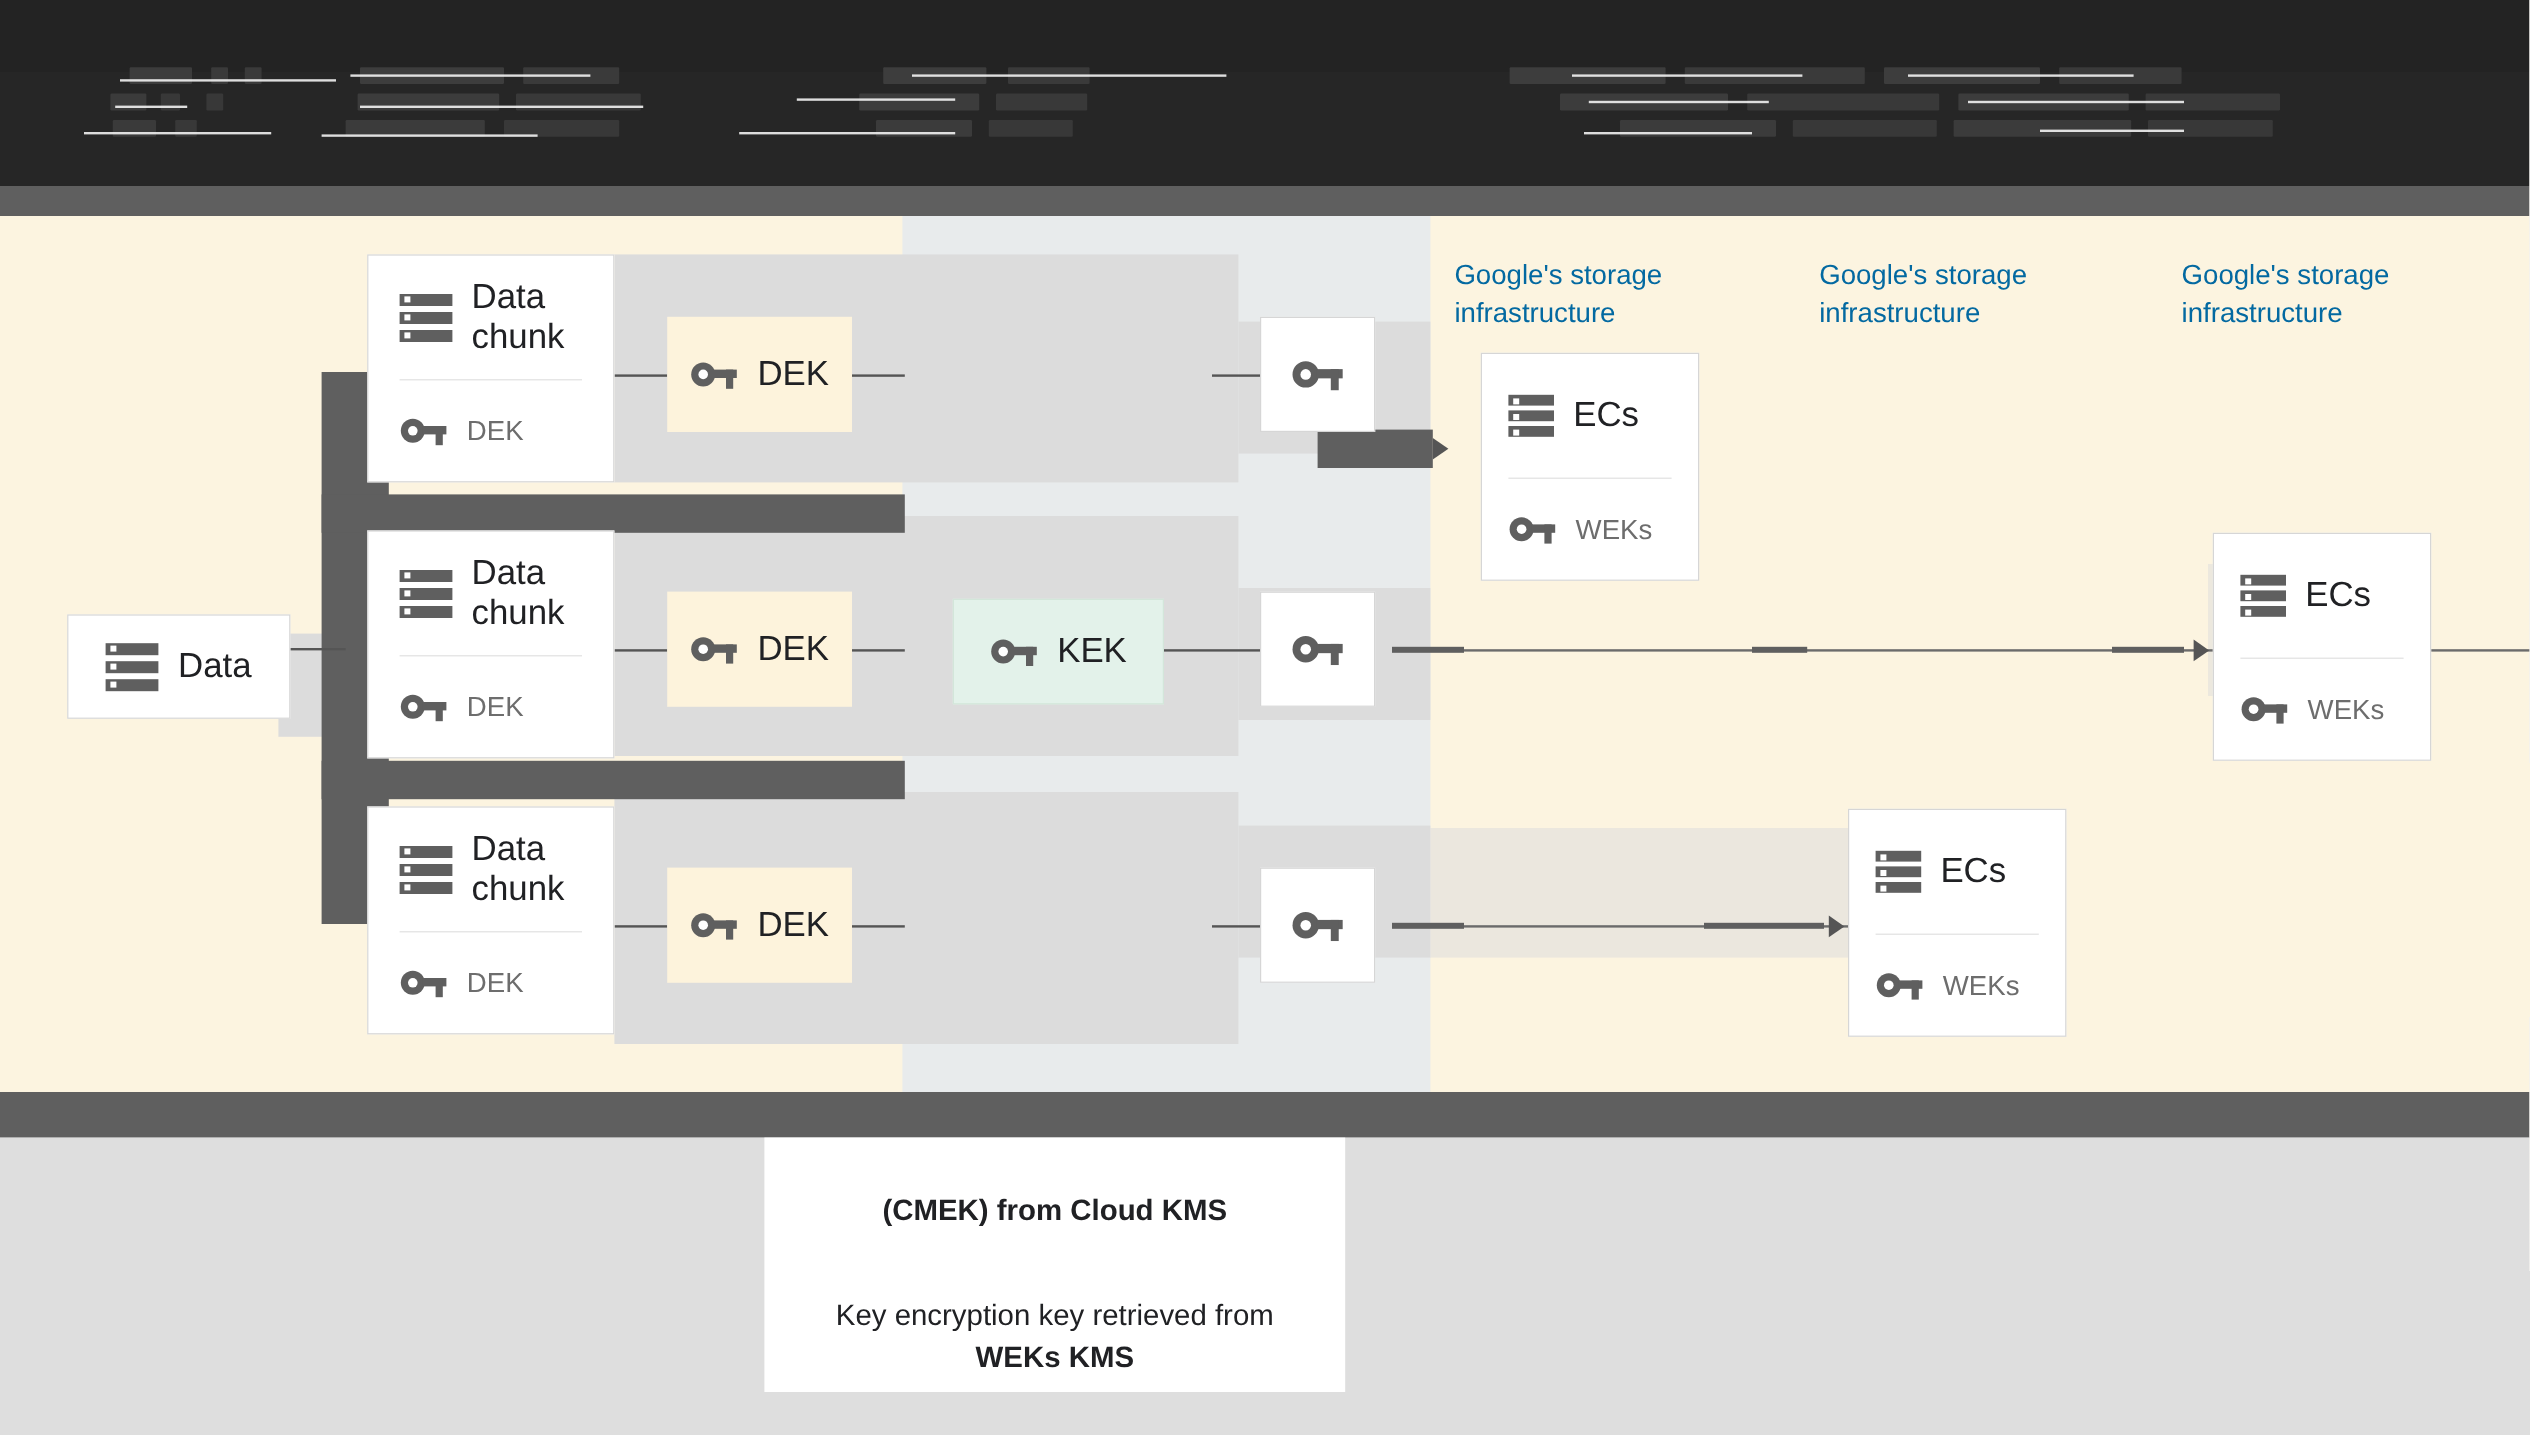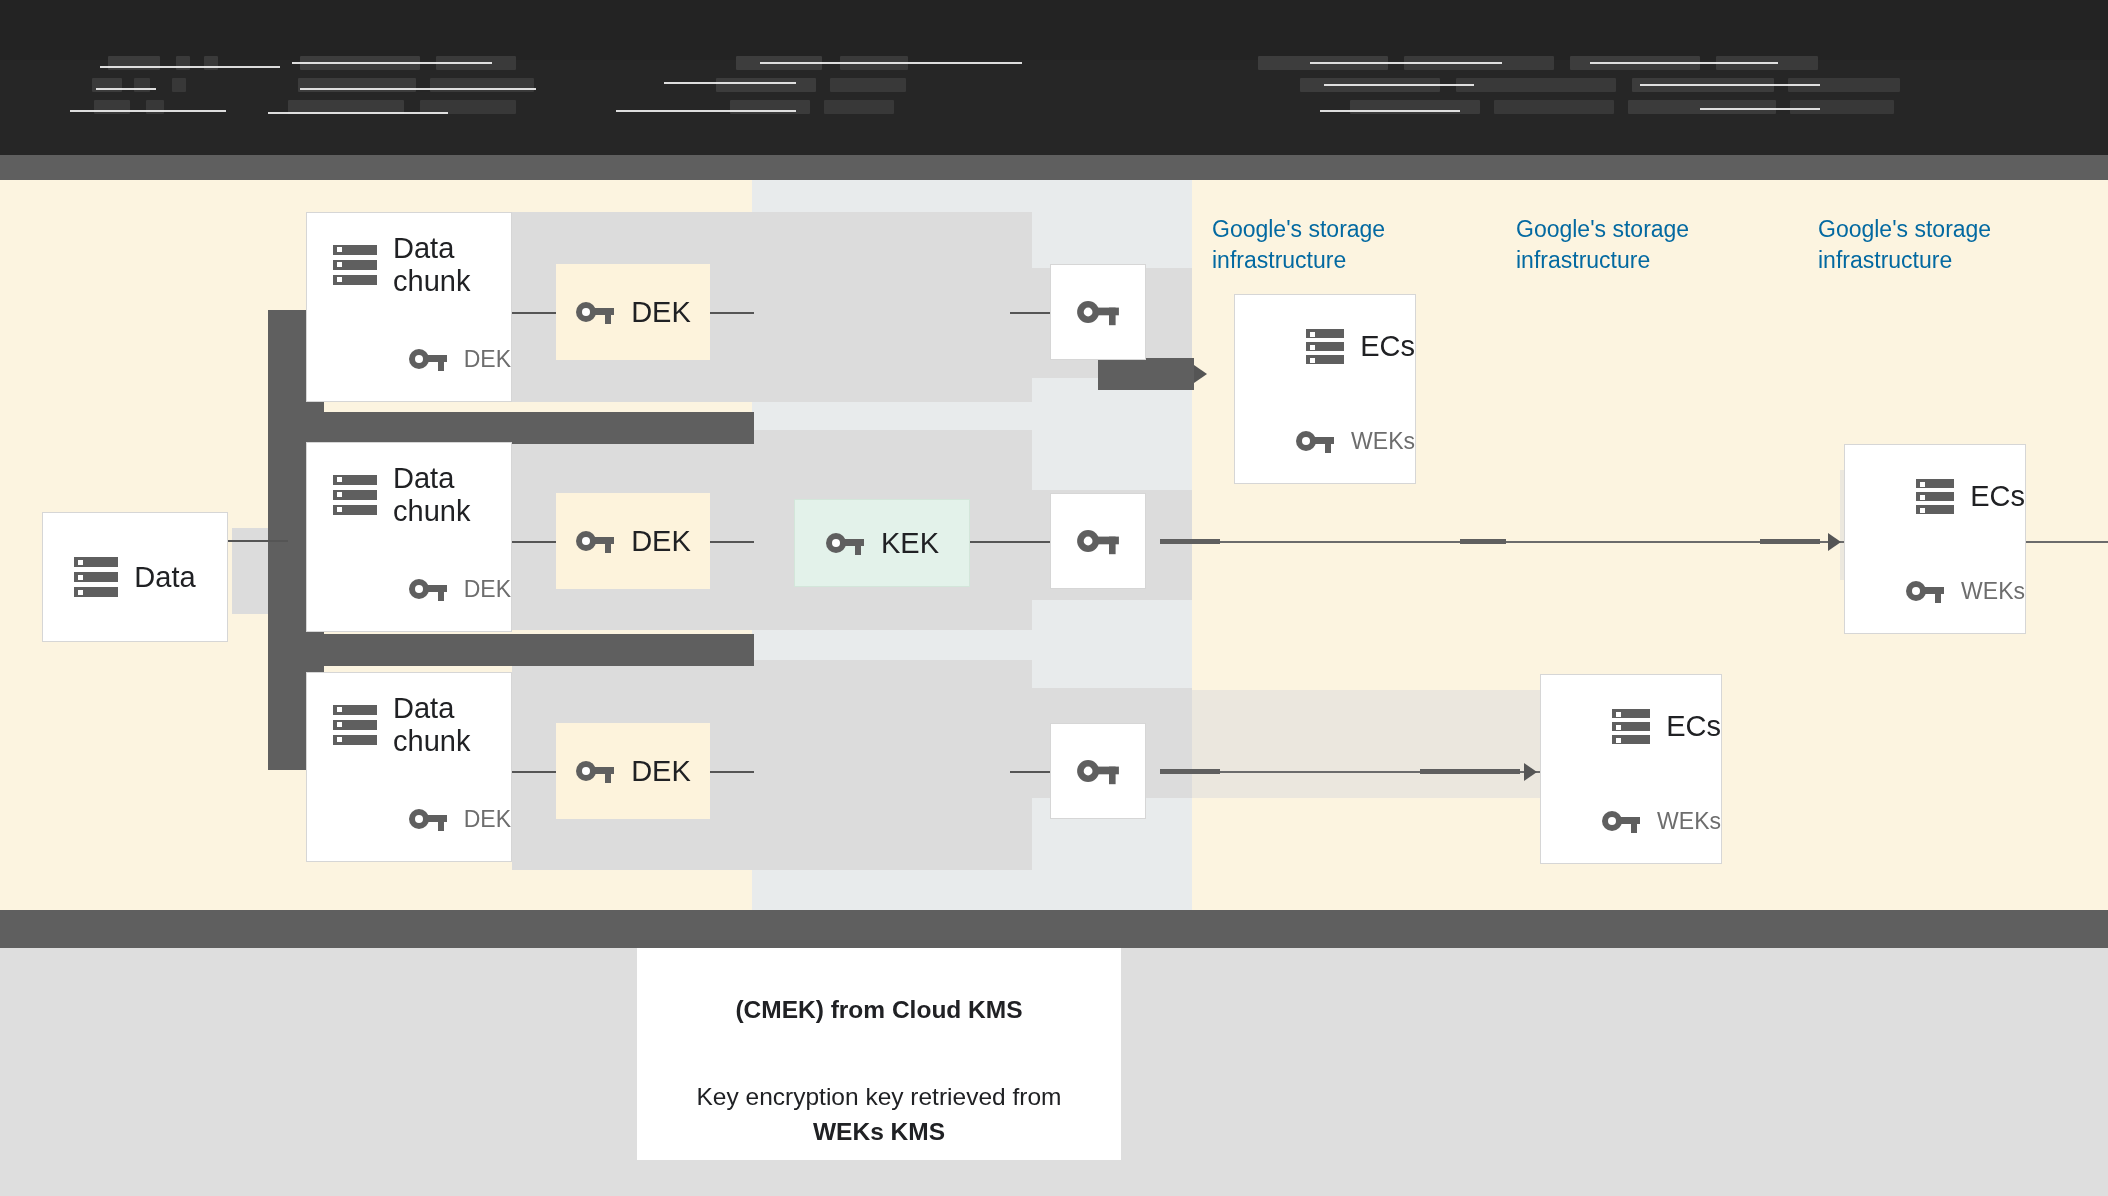--- a/index.html
+++ b/index.html
@@ -25,21 +25,21 @@
   .bracket{position:absolute;background:#5f5f5f;}
 
   
   .hline{position:absolute;height:2px;background:#555;}
   .thickbar{position:absolute;background:#5f5f5f;}
   .arrowhead{position:absolute;width:0;height:0;border-top:9px solid transparent;
              border-bottom:9px solid transparent;border-left:13px solid #555;}
 
   
   .card{position:absolute;background:#fff;border:1px solid #d6d6d6;box-sizing:border-box;
-        display:flex;flex-direction:column;align-items:flex-end;}
+        display:flex;flex-direction:column;}
   .card-top{flex:1;display:flex;align-items:center;padding:0 0 0 26px;gap:16px;}
   .card-div{height:1px;background:#e0e0e0;margin:0 26px;}
   .card-bot{height:84px;display:flex;align-items:center;padding:0 0 0 26px;gap:16px;}
   .card-title{font-size:29px;color:#202124;line-height:1.12;}
   .card-sub{font-size:23px;color:#6d6d6d;}
 
   .simplecard{position:absolute;background:#fff;border:1px solid #d6d6d6;box-sizing:border-box;
               display:flex;align-items:center;justify-content:center;}
 
   .keybox{position:absolute;background:#fdf3dc;box-sizing:border-box;
@@ -171,21 +171,21 @@
   <div class="thickbar" style="left:1160px;top:539px;width:60px;height:5px;"></div>
   <div class="thickbar" style="left:1460px;top:539px;width:46px;height:5px;"></div>
   <div class="thickbar" style="left:1760px;top:539px;width:60px;height:5px;"></div>
   <div class="arrowhead" style="left:1828px;top:533px;"></div>
 
   <div class="hline" style="left:1160px;top:771px;width:380px;height:1.6px;background:#6b6b6b;"></div>
   <div class="thickbar" style="left:1160px;top:769px;width:60px;height:5px;"></div>
   <div class="thickbar" style="left:1420px;top:769px;width:100px;height:5px;"></div>
   <div class="arrowhead" style="left:1524px;top:763px;"></div>
 
-  <div class="simplecard" style="left:42px;top:512px;width:186px;height:130px;">
+  <div class="simplecard" style="left:56px;top:512px;width:186px;height:87px;">
     <span class="svr">
         <i></i>
         <i></i>
         <i></i>
       </span>
     <span class="card-title" style="margin-left:16px;">Data</span>
   </div>
 
   <div class="card" style="left:306px;top:212px;width:206px;height:190px;">
     <div class="card-top">

